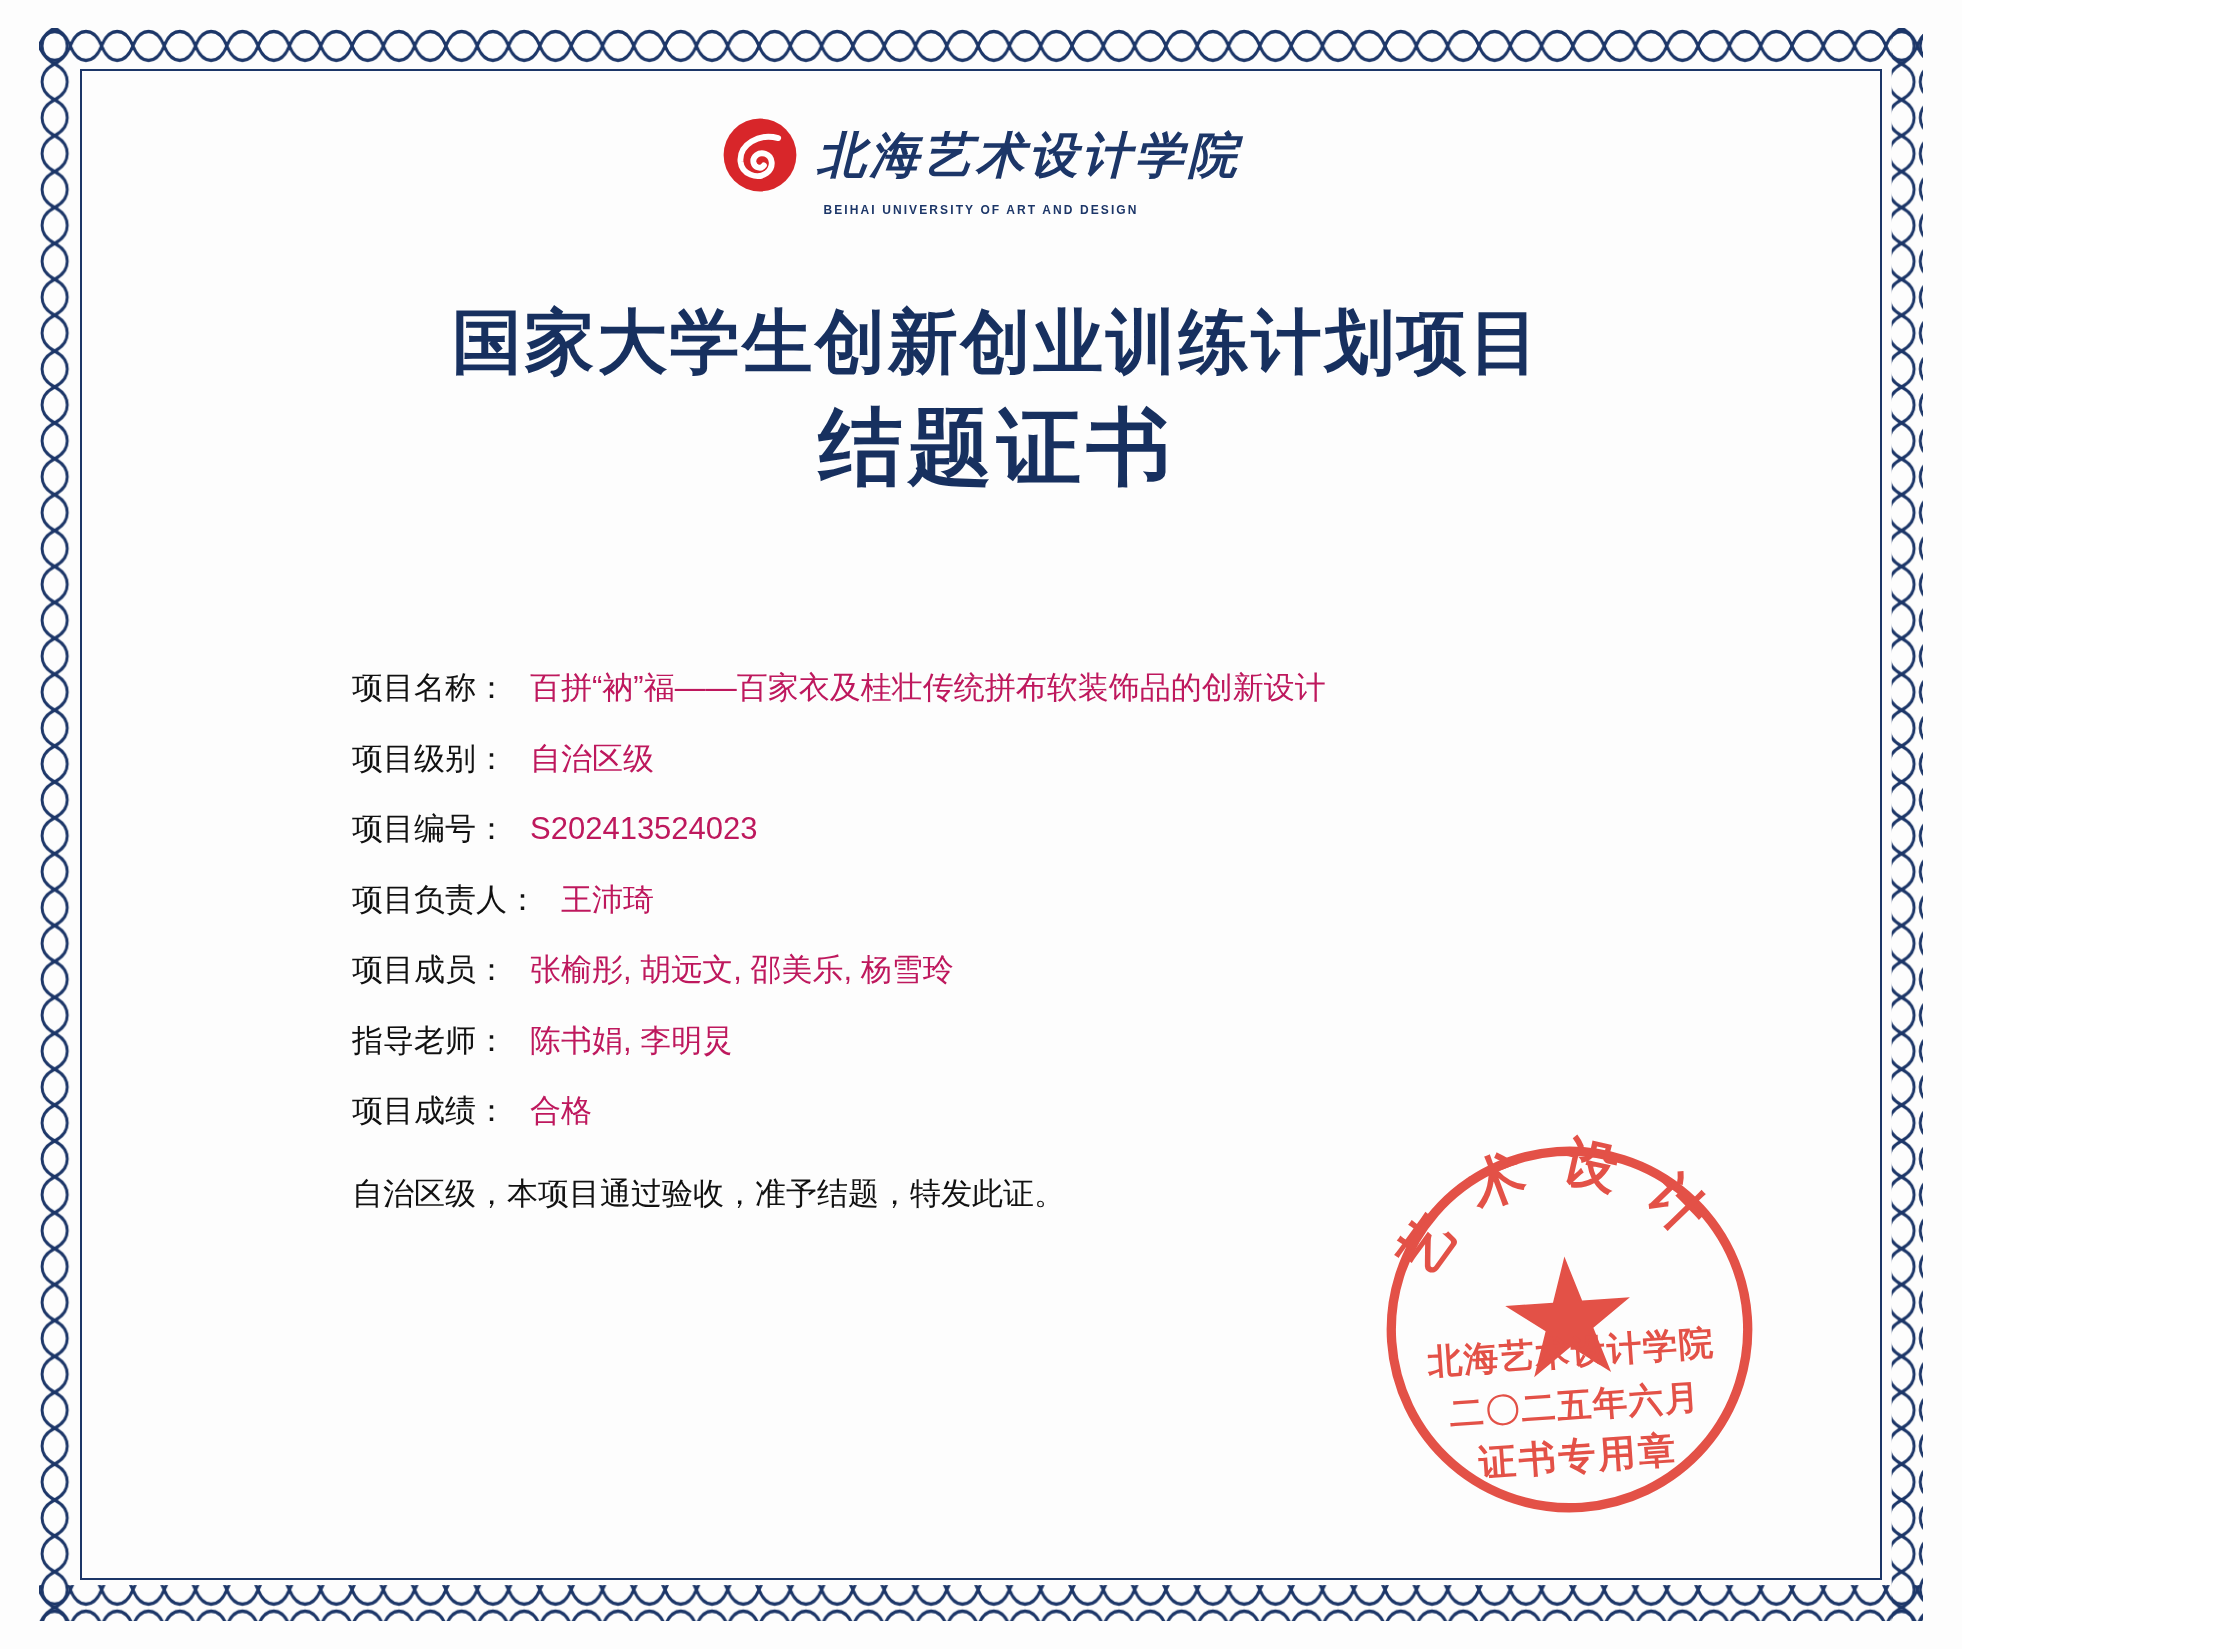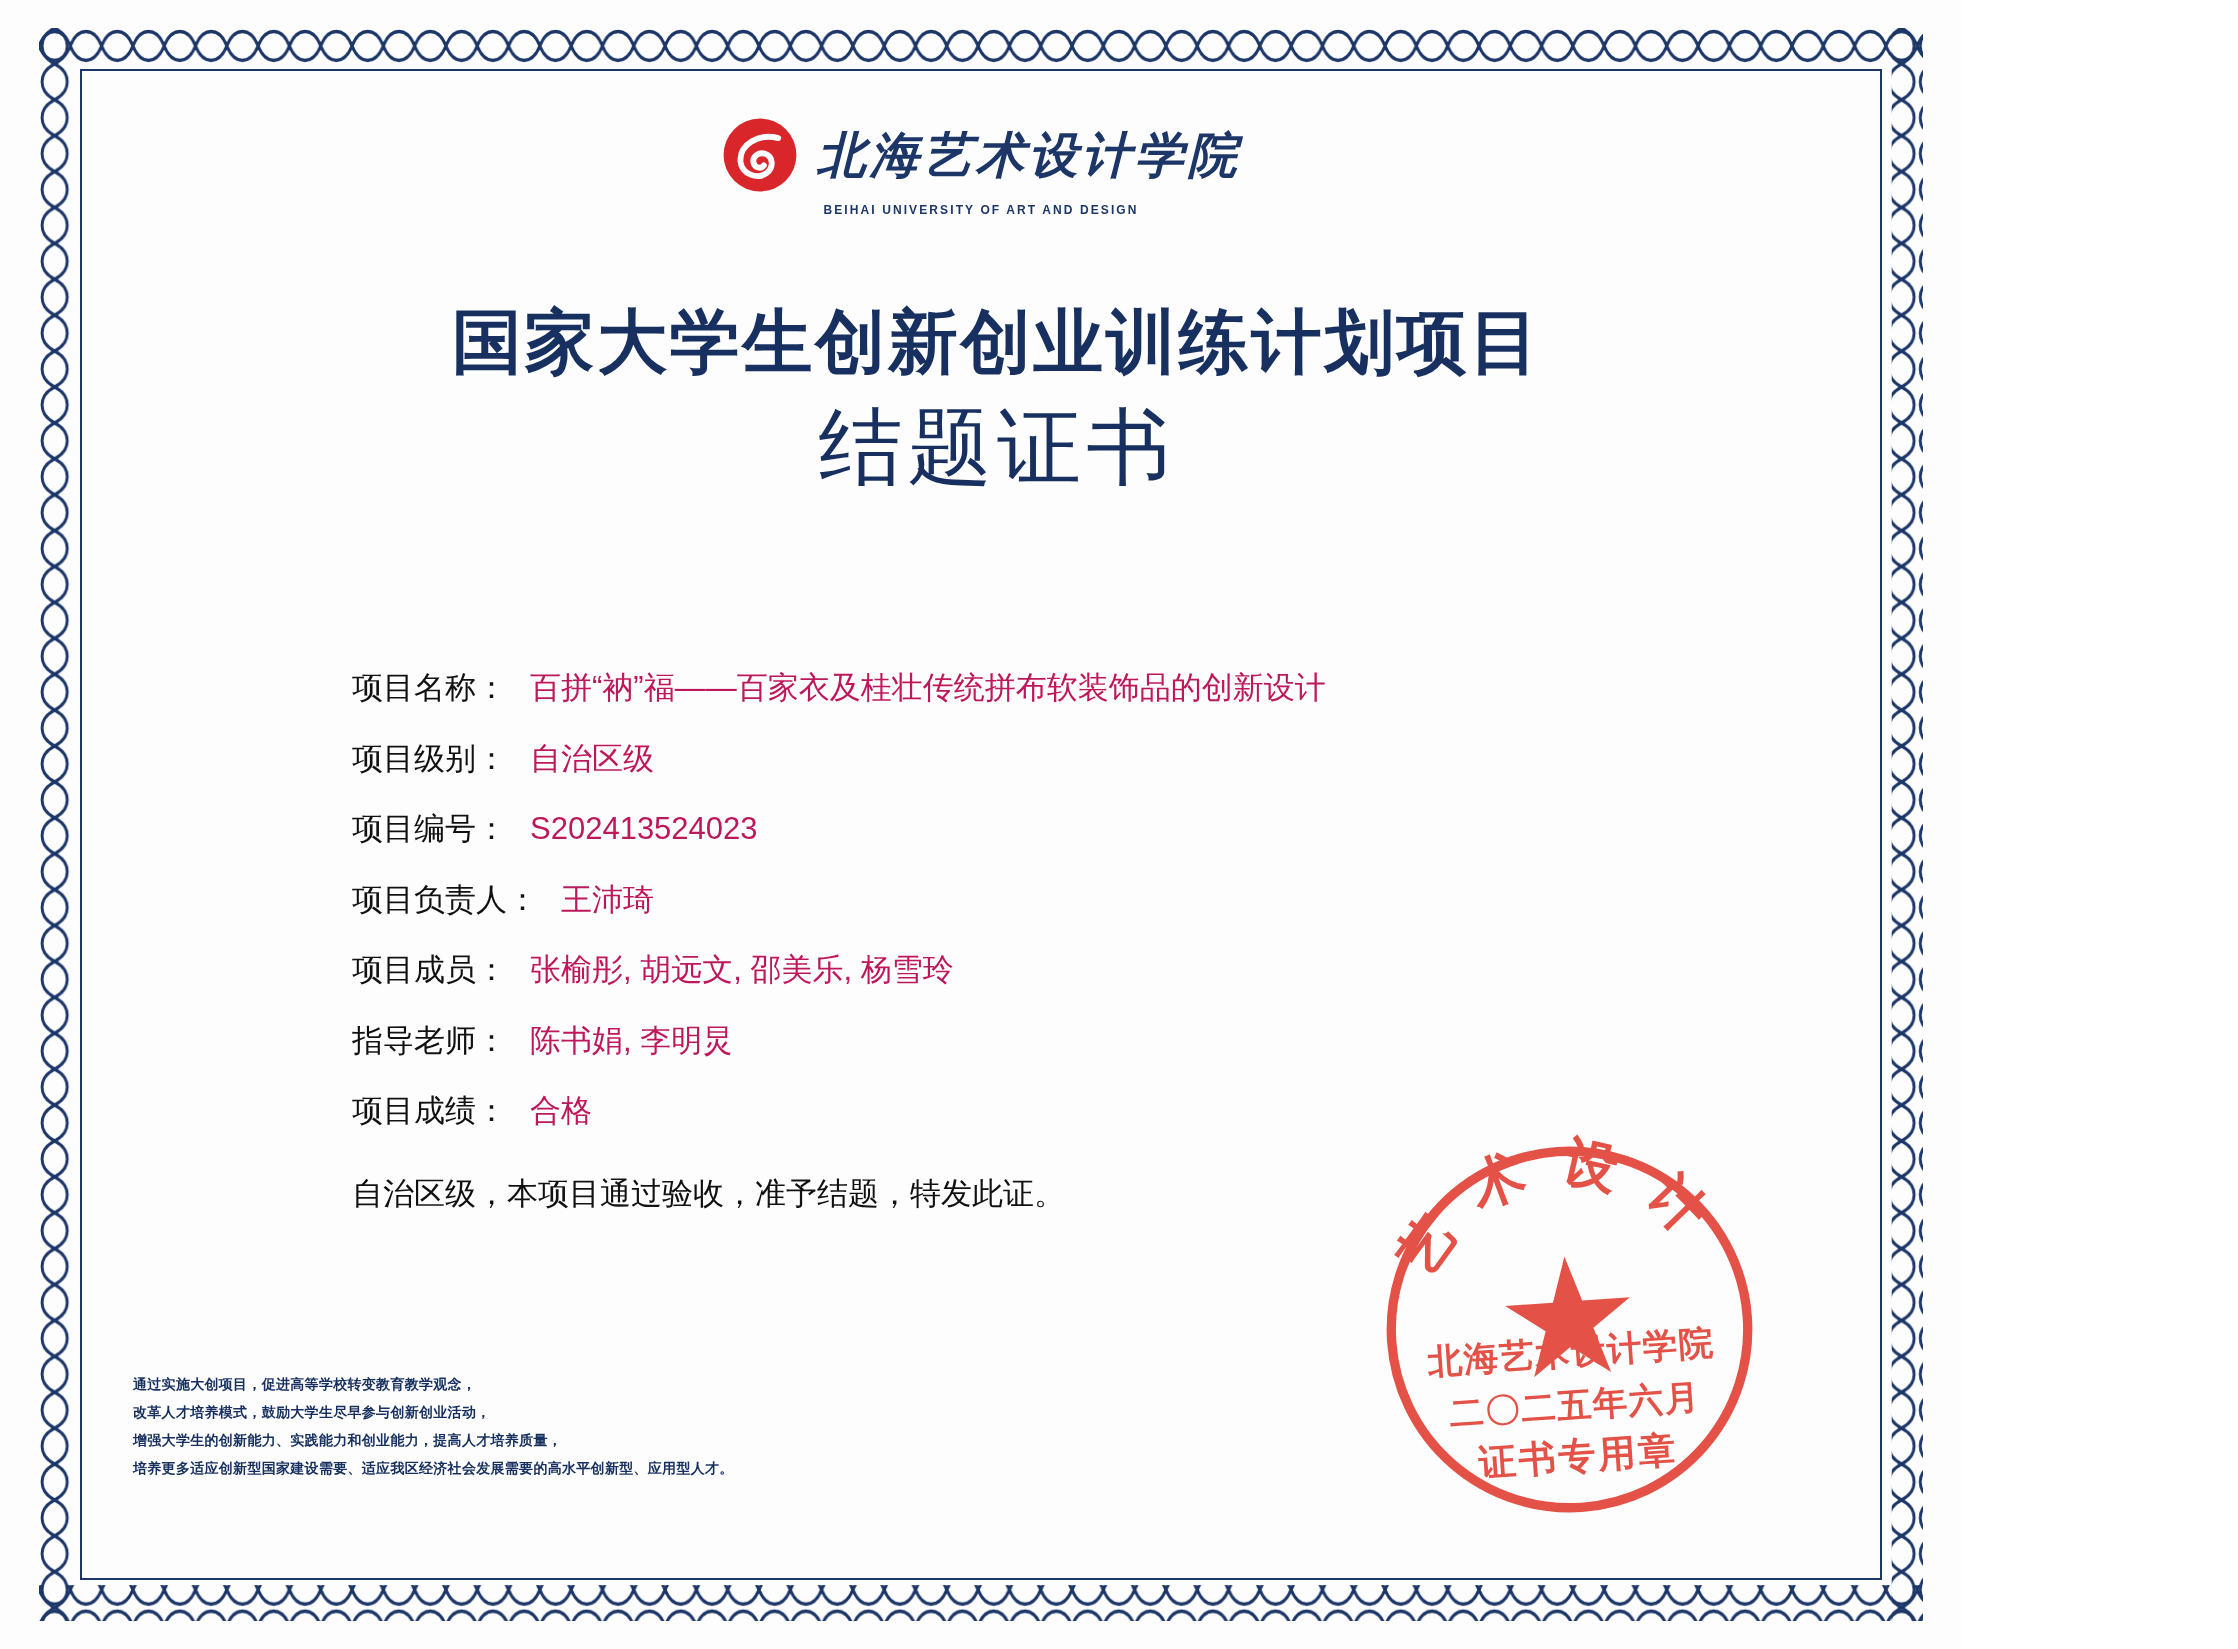--- a/index.html
+++ b/index.html
@@ -100,21 +100,21 @@
     font-size: 70px;
     font-weight: bold;
     color: #17305f;
     letter-spacing: 2.7px;
     line-height: 1.25;
     white-space: nowrap;
   }
   .title-sub {
     font-family: "Liberation Serif", serif;
     font-size: 84px;
-    font-weight: normal;
+    font-weight: bold;
     color: #17305f;
     letter-spacing: 5.3px;
     line-height: 1.3;
     margin-top: 6.7px;
     white-space: nowrap;
   }
 
   
   .fields {
     position: absolute;
@@ -238,26 +238,20 @@
       <span class="field-label">指导老师：</span>
       <span class="field-value">陈书娟, 李明炅</span>
     </div>
     <div class="field-row">
       <span class="field-label">项目成绩：</span>
       <span class="field-value">合格</span>
     </div>
     <div class="statement">自治区级，本项目通过验收，准予结题，特发此证。</div>
   </div>
 
-  <div class="footnote">
-    <div>通过实施大创项目，促进高等学校转变教育教学观念，</div>
-    <div>改革人才培养模式，鼓励大学生尽早参与创新创业活动，</div>
-    <div>增强大学生的创新能力、实践能力和创业能力，提高人才培养质量，</div>
-    <div>培养更多适应创新型国家建设需要、适应我区经济社会发展需要的高水平创新型、应用型人才。</div>
-  </div>
 
   <div class="seal">
     <svg viewBox="0 0 600 600">
       <defs>
         <path id="arcTop" d="M 80,300 A 220,220 0 0 1 520,300" fill="none"></path>
       </defs>
       <circle cx="300" cy="300" r="268" fill="none" stroke="#e03a2f" stroke-width="14"></circle>
       <text font-family="Liberation Serif, serif" font-size="82" font-weight="bold" fill="#e03a2f" letter-spacing="46">
         <textPath href="#arcTop" startOffset="50%" text-anchor="middle">艺术设计</textPath>
       </text>

